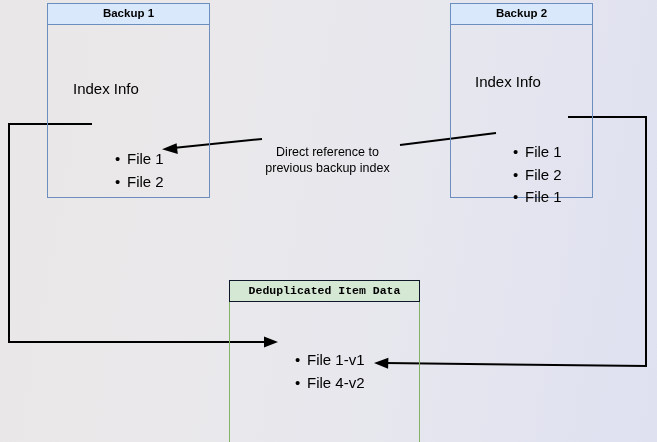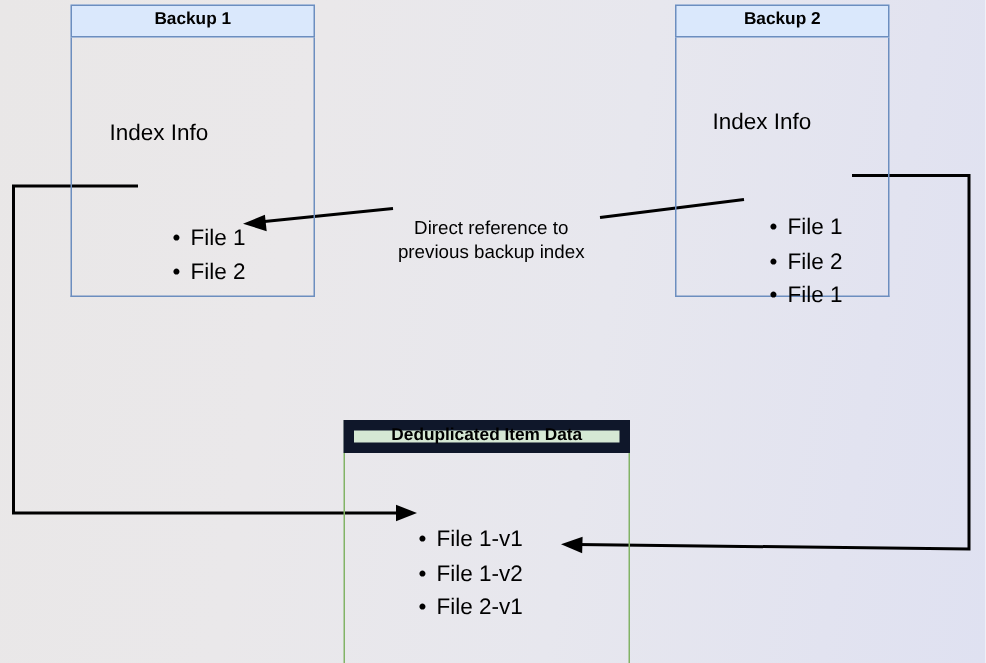--- a/index.html
+++ b/index.html
@@ -51,22 +51,23 @@
     height: 22px;
   }
   .node.blue .body {
     border: 1px solid #6c8ebf;
     border-top: none;
   }
 
   
   .node.green .hdr {
     background: #d5e8d4;
-    border: 7px solid #0f172a;
+    border: 1px solid #0f172a;
     height: 22px;
+    font-family: Liberation Mono, monospace;
   }
   .node.green .body {
     border: 1px solid #82b366;
     border-top: none;
   }
 
   
   .index-label {
     position: absolute;
     font-size: 15px;
@@ -171,24 +172,23 @@
         <li>File 1</li>
         <li>File 2</li>
         <li>File 1</li>
       </ul>
     </div>
   </div>
 
   <div class="node green" style="left:229px; top:280px; width:191px; height:168px;">
     <div class="hdr">Deduplicated Item Data</div>
     <div class="body" style="height:146px;">
-      <ul class="bullets" style="left:33px; top:31px;text-align:right;">
+      <ul class="bullets" style="left:49px; top:31px;text-align:right;">
         <li>File 1-v1</li>
-        <li>File 1-v2</li>
-        <li>File 2-v1</li>
+        <li>File 4-v2</li>
       </ul>
     </div>
   </div>
 
   <div class="caption" style="left:250px; top:124px; width:155px;margin-top:20px;">Direct reference to
 previous backup index</div>
 
 </div>
 
 </body></html>

